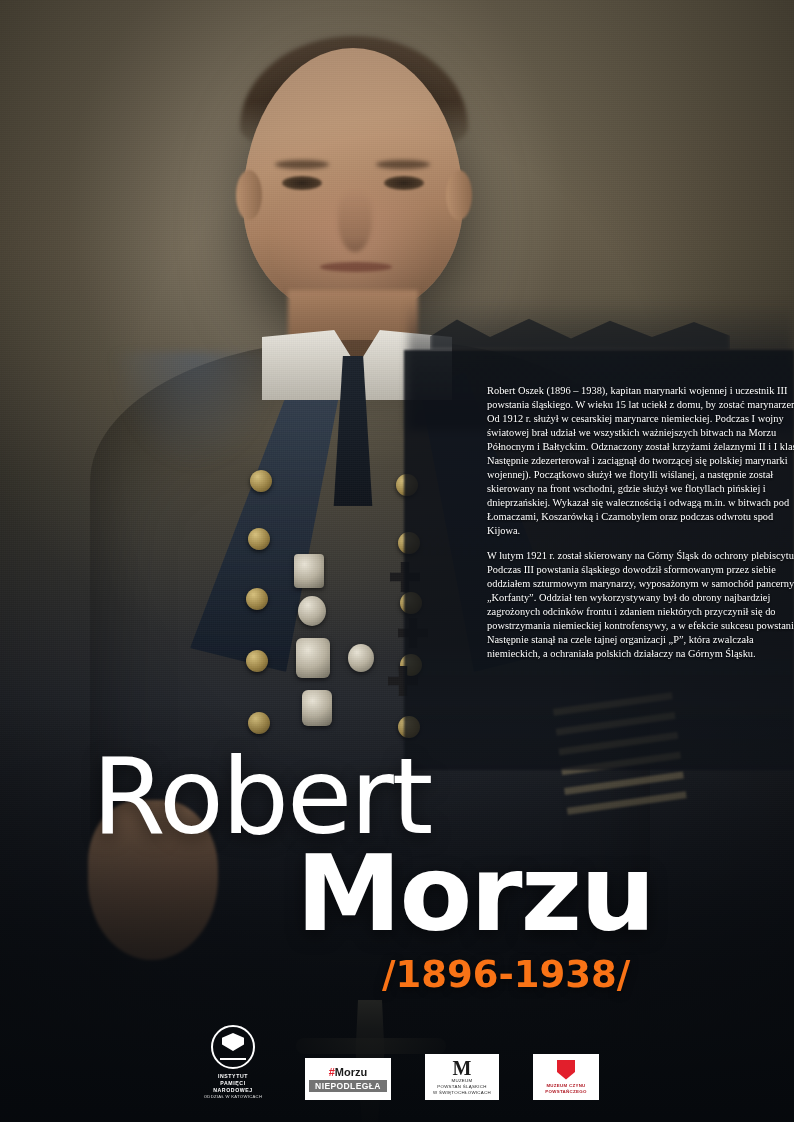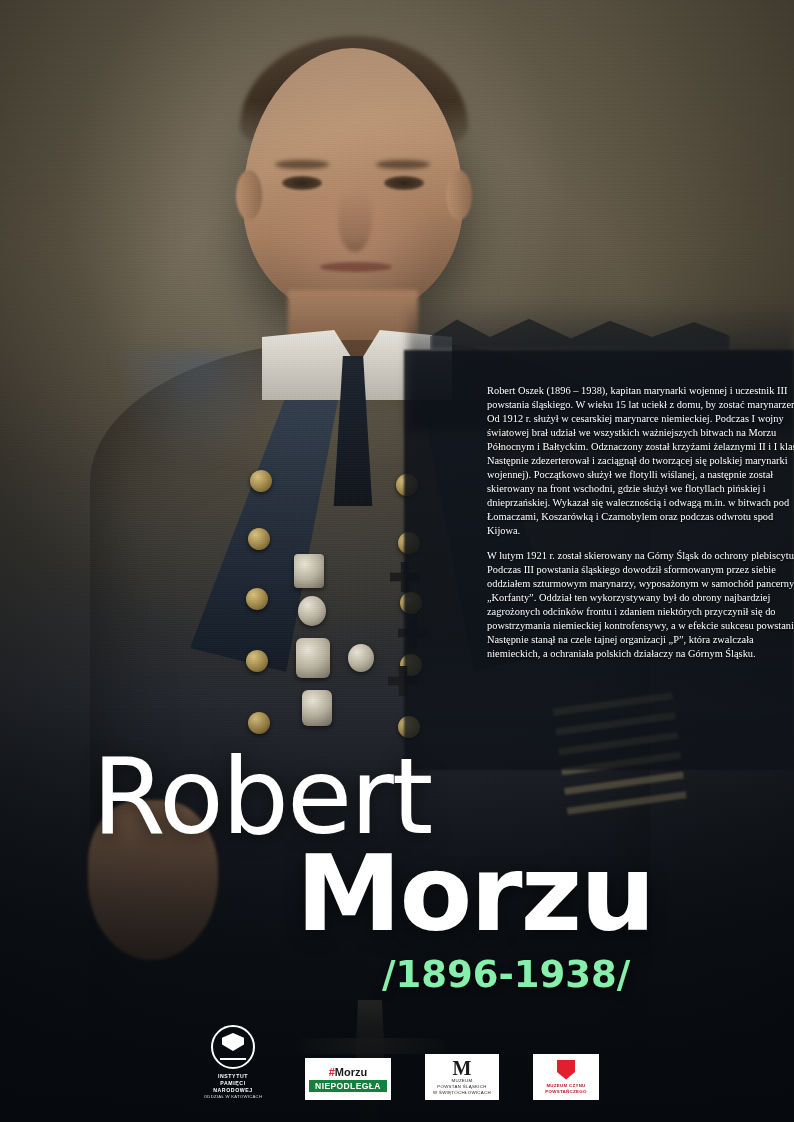--- a/index.html
+++ b/index.html
@@ -238,21 +238,21 @@
     color: #ffffff;
     line-height: 104px;
     text-shadow: 0 4px 18px rgba(0,0,0,.55);
   }
   .years {
     position: absolute; left: 382px; top: 208px;
     font-family: "DejaVu Sans", sans-serif;
     font-weight: bold;
     font-size: 37px;
     letter-spacing: 0px;
-    color: #86efac;
+    color: #f97316;
     text-shadow: 0 2px 8px rgba(0,0,0,.6);
   }
 
   
   .logos {
     position: absolute; left: 0; bottom: 22px; width: 794px;
     display: flex; justify-content: center; align-items: flex-end; gap: 34px;
   }
   .logo { position: relative; text-align: center; color: #ffffff; }
 
@@ -285,21 +285,21 @@
     display: flex; flex-direction: column; align-items: center; justify-content: center;
     padding: 3px 4px;
   }
   .moja-top {
     font-family: "Liberation Sans", sans-serif;
     font-weight: bold; font-size: 11px; color: #1b1b1b; line-height: 12px;
   }
   .moja-top .hash { color: #e21f2c; }
   .moja-bot {
     margin-top: 2px;
-    background: #15803d; color: #ffffff;
+    background: #737373; color: #ffffff;
     font-family: "Liberation Sans", sans-serif;
     font-weight: bold; font-size: 8.5px; letter-spacing: .4px;
     padding: 1px 6px; line-height: 10px;
   }
 
   .logo-muzeum {
     width: 74px; height: 46px;
     background: #ffffff;
     display: flex; flex-direction: column; align-items: center; justify-content: center;
     color: #1b1b1b;

